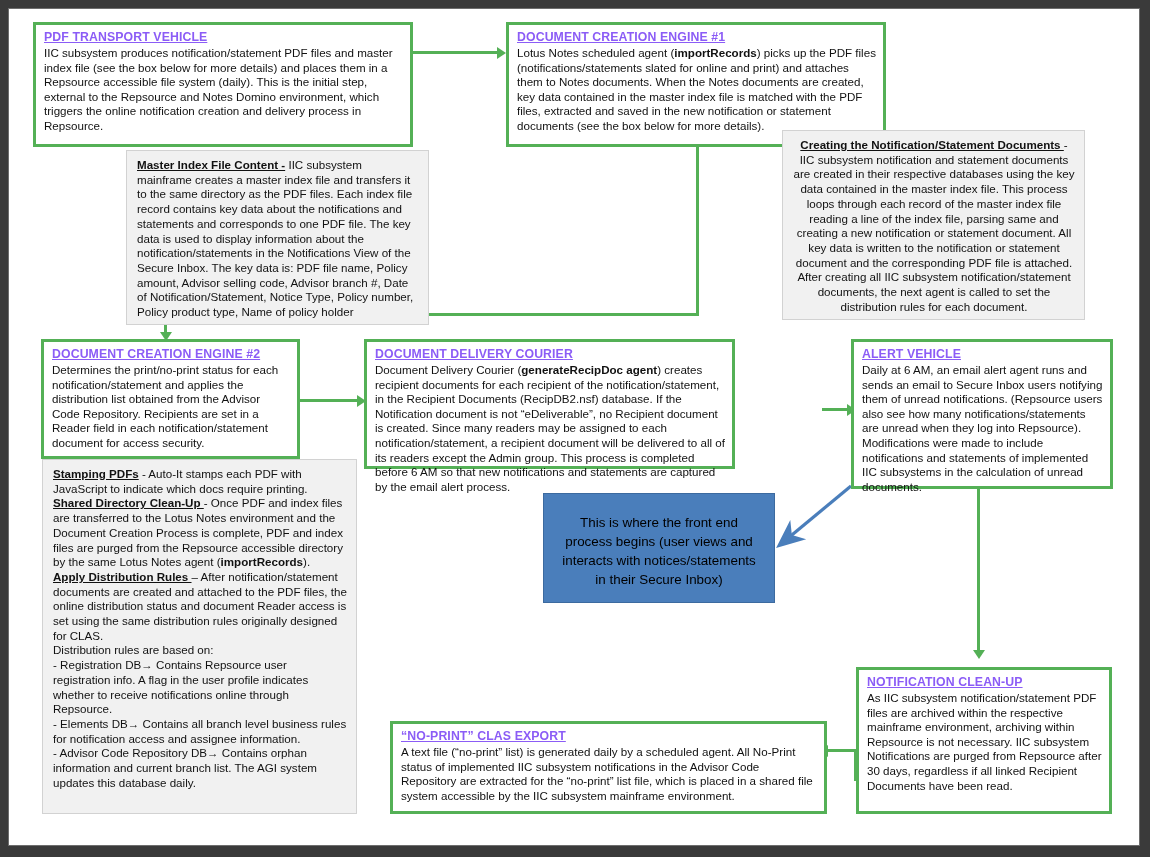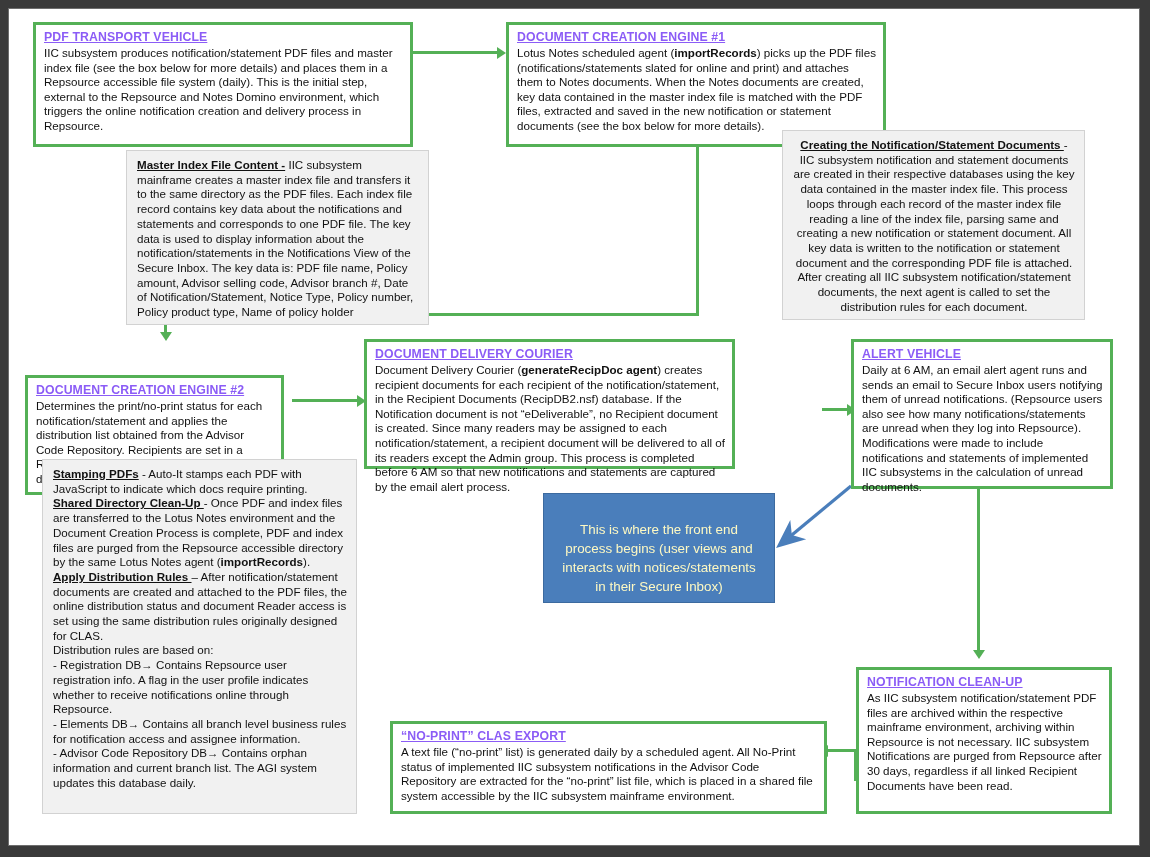--- a/index.html
+++ b/index.html
@@ -65,25 +65,25 @@
     line-height: 14.7px;
     display: block;
   }
   .gbox b, .box b { font-weight: bold; }
   .u { text-decoration: underline; font-weight: bold; }
   .bluebox {
     position: absolute;
     box-sizing: border-box;
     background: #4a7ebb;
     border: 1.5px solid #3c6a9f;
-    color: #fef9c3;
+    color: #000000;
     font-size: 13.4px;
     line-height: 19px;
     text-align: center;
-    padding: 26px 12px;
+    padding: 19px 12px;
     font-weight: normal;
   }
   
   .ln {
     position: absolute;
     background: #54b056;
   }
   .arrow-r, .arrow-l, .arrow-d, .arrow-u {
     position: absolute;
     width: 0; height: 0;
@@ -159,21 +159,21 @@
 
     <div class="gbox" style="left:117px; top:121px; width:303px; height:175px;margin-top:20px;">
       <span class="body"><span class="u">Master Index File Content -</span>
         <span>IIC subsystem mainframe creates a master index file and transfers it to the same directory as the PDF files. Each index file record contains key data about the notifications and statements and corresponds to one PDF file. The key data is used to display information about the notification/statements in the Notifications View of the Secure Inbox.  The key data is: PDF file name, Policy amount, Advisor selling code, Advisor branch #, Date of Notification/Statement, Notice Type, Policy number, Policy product type, Name of policy holder</span></span>
     </div>
 
     <div class="gbox" style="left:773px; top:121px; width:303px; height:190px;text-align:center;">
       <span class="body"><span class="u">Creating the Notification/Statement Documents </span><span>- IIC subsystem notification and statement documents are created in their respective databases using the key data contained in the master index file. This process loops through each record of the master index file reading a line of the index file, parsing same and creating a new notification or statement document. All key data is written to the notification or statement document and the corresponding PDF file is attached. After creating all IIC subsystem notification/statement documents, the next agent is called to set the distribution rules for each document.</span></span>
     </div>
 
-    <div class="box" style="left:16px; top:330px; width:259px; height:120px;margin-top:36px;">
+    <div class="box" style="left:32px; top:330px; width:259px; height:120px;">
       <span class="hdr">DOCUMENT CREATION ENGINE #2</span>
       <span class="body">Determines the print/no-print status for each notification/statement and applies the distribution list obtained from the Advisor Code Repository. Recipients are set in a Reader field in each notification/statement document for access security.</span>
     </div>
 
     <div class="box" style="left:355px; top:330px; width:371px; height:130px;">
       <span class="hdr">DOCUMENT DELIVERY COURIER</span>
       <span class="body"><span>Document Delivery Courier (</span><b>generateRecipDoc agent</b><span>) creates recipient documents for each recipient of the notification/statement, in the Recipient Documents (RecipDB2.nsf) database. If the Notification document is not “eDeliverable”, no Recipient document is created. Since many readers may be assigned to each notification/statement, a recipient document will be delivered to all of its readers except the Admin group. This process  is completed before 6 AM so that new notifications and statements are captured by the email alert process.</span></span>
     </div>
 
     <div class="box" style="left:842px; top:330px; width:262px; height:150px;">

